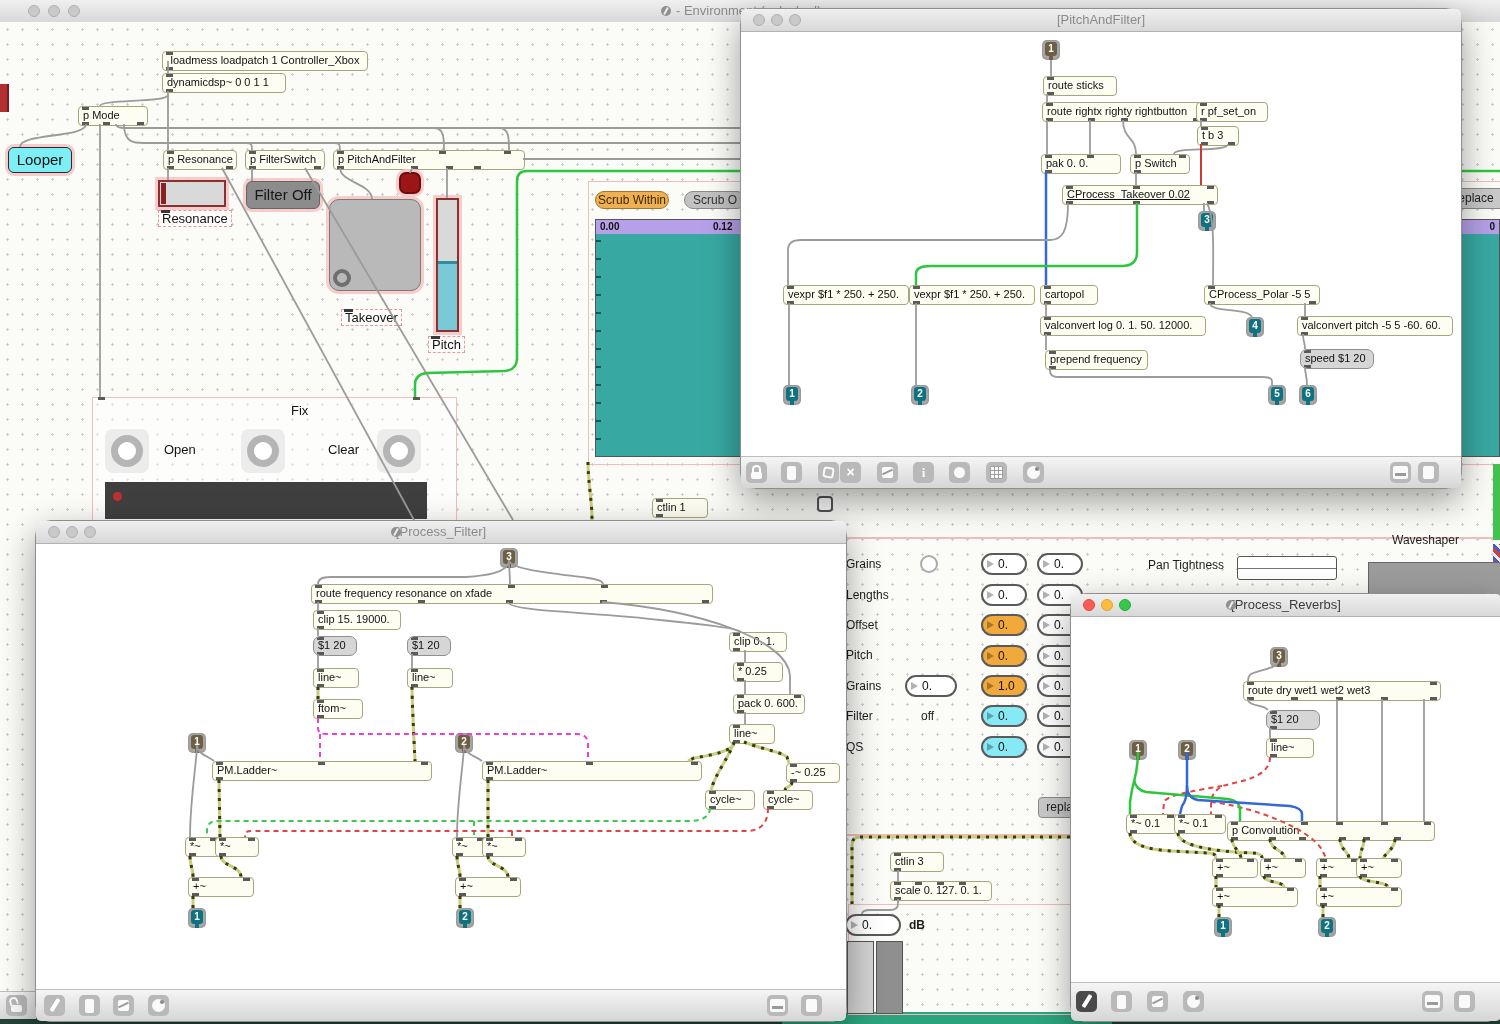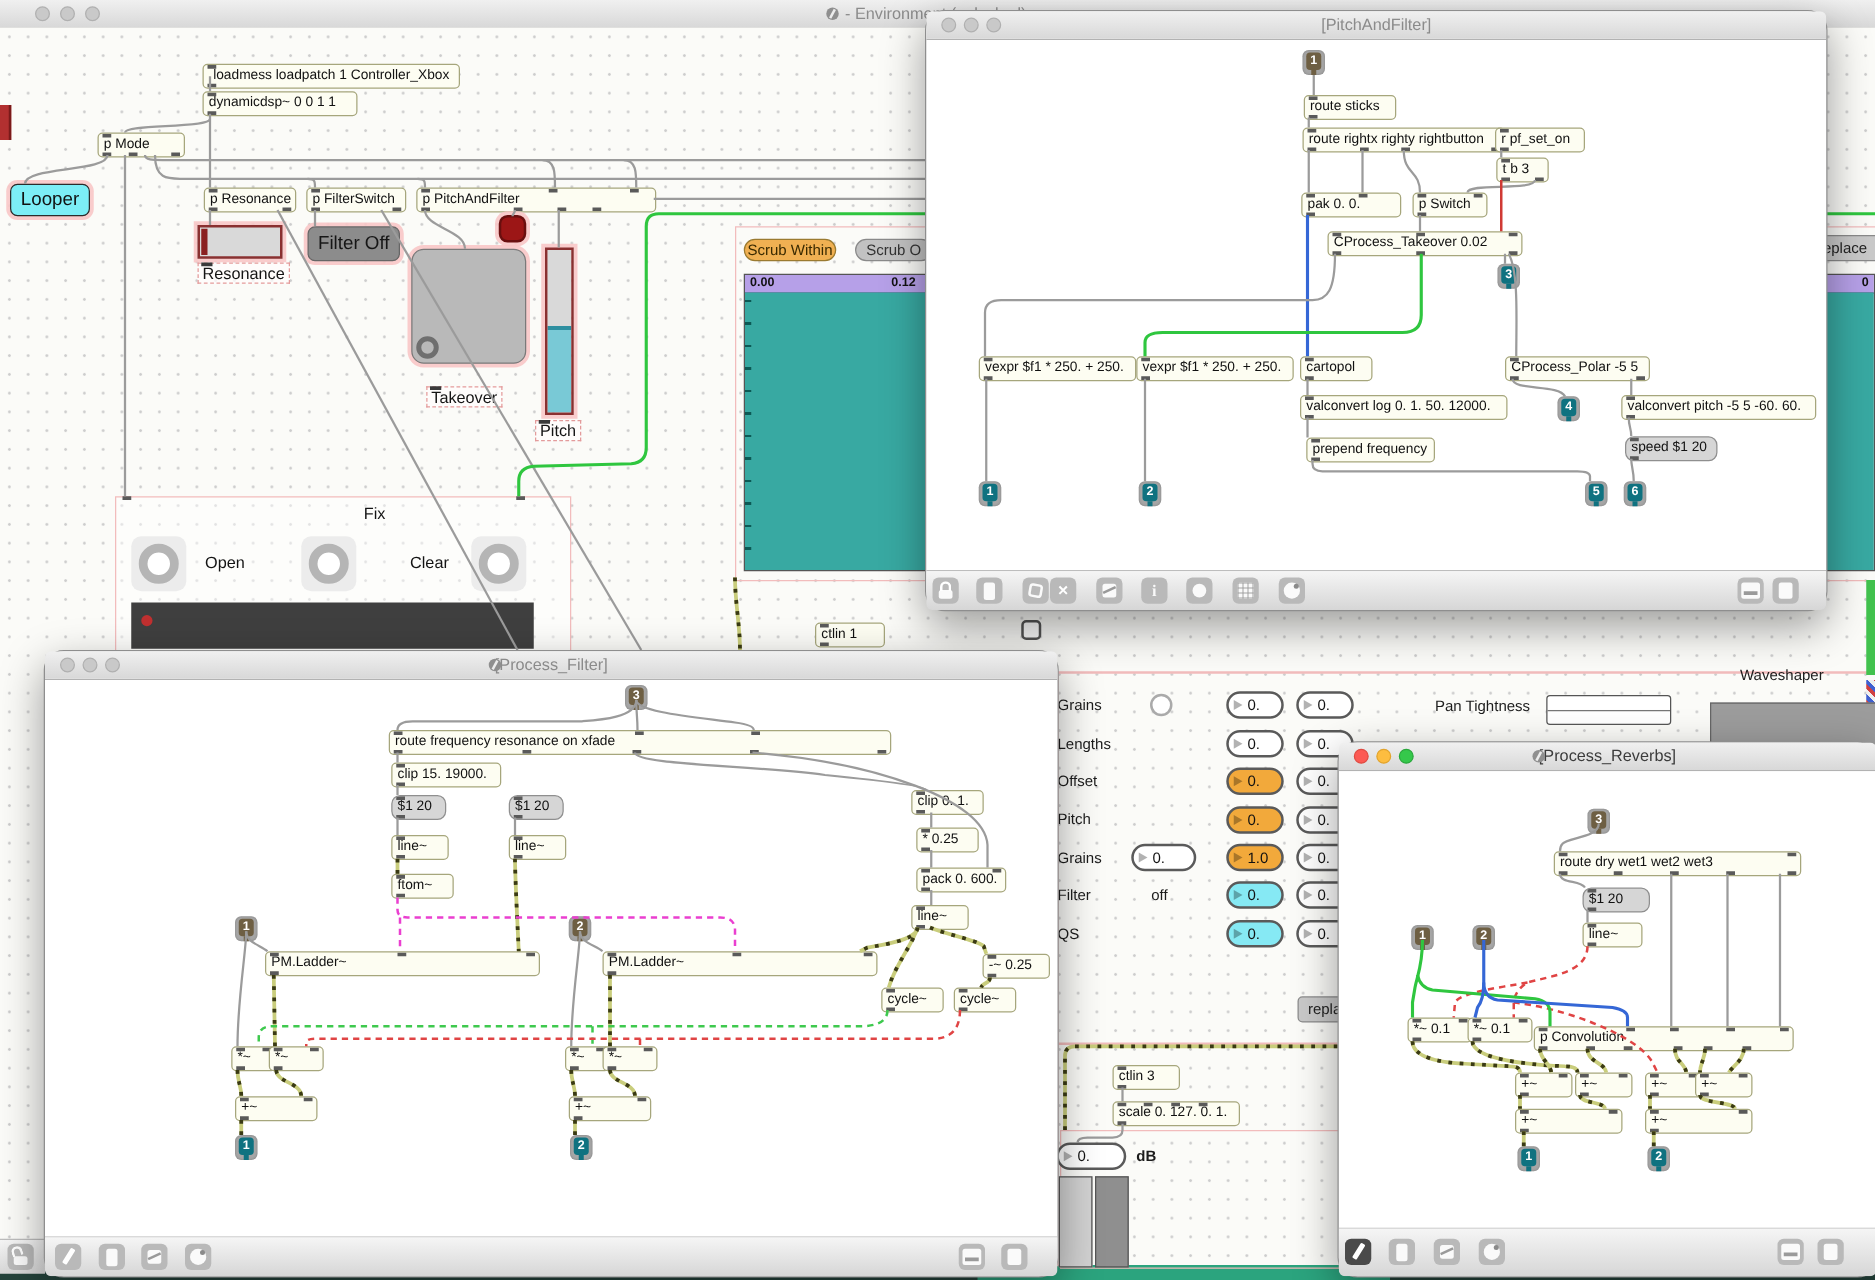--- a/index.html
+++ b/index.html
@@ -266,21 +266,21 @@
   <div style="position:absolute;left:0;top:0;width:0;height:0;">
     <span class="badge in" style="left:1042px;top:40px;">
         <i>1</i>
       </span>
     <div class="obox" style="left:1043px;top:76px;width:64px;"><span>route sticks</span></div>
     <div class="obox" style="left:1042px;top:102px;width:152px;"><span>route rightx righty rightbutton</span><i class="tb" style="bottom:0;left:45px;"></i><i class="tb" style="bottom:0;left:78px;"></i><i class="tb" style="bottom:0;right:3px;"></i></div>
     <div class="obox" style="left:1196px;top:102px;width:62px;"><span>r pf_set_on</span></div>
     <div class="obox" style="left:1197px;top:126px;width:32px;"><span>t b 3</span><i class="tb" style="bottom:0;right:3px;"></i></div>
     <div class="obox" style="left:1041px;top:154px;width:70px;"><span>pak 0. 0.</span><i class="tb" style="top:0;left:45px;"></i></div>
     <div class="obox" style="left:1130px;top:154px;width:50px;"><span>p Switch</span><i class="tb" style="top:0;right:3px;"></i></div>
-    <div class="obox" style="left:1062px;top:185px;width:146px;"><span>CProcess_Takeover 0.02</span><i class="tb" style="top:0;left:70px;"></i><i class="tb" style="top:0;right:3px;"></i><i class="tb" style="bottom:0;left:70px;"></i><i class="tb" style="bottom:0;right:3px;"></i></div>
+    <div class="obox" style="left:1062px;top:185px;width:146px;text-decoration:underline;"><span>CProcess_Takeover 0.02</span><i class="tb" style="top:0;left:70px;"></i><i class="tb" style="top:0;right:3px;"></i><i class="tb" style="bottom:0;left:70px;"></i><i class="tb" style="bottom:0;right:3px;"></i></div>
     <span class="badge out" style="left:1198px;top:211px;">
         <i>3</i>
       </span>
     <div class="obox" style="left:783px;top:285px;width:116px;"><span>vexpr $f1 * 250. + 250.</span></div>
     <div class="obox" style="left:909px;top:285px;width:116px;"><span>vexpr $f1 * 250. + 250.</span></div>
     <div class="obox" style="left:1040px;top:285px;width:48px;"><span>cartopol</span></div>
     <div class="obox" style="left:1204px;top:285px;width:106px;"><span>CProcess_Polar -5 5</span><i class="tb" style="bottom:0;right:3px;"></i></div>
     <div class="obox" style="left:1040px;top:316px;width:156px;"><span>valconvert log 0. 1. 50. 12000.</span></div>
     <span class="badge out" style="left:1246px;top:317px;">
         <i>4</i>

